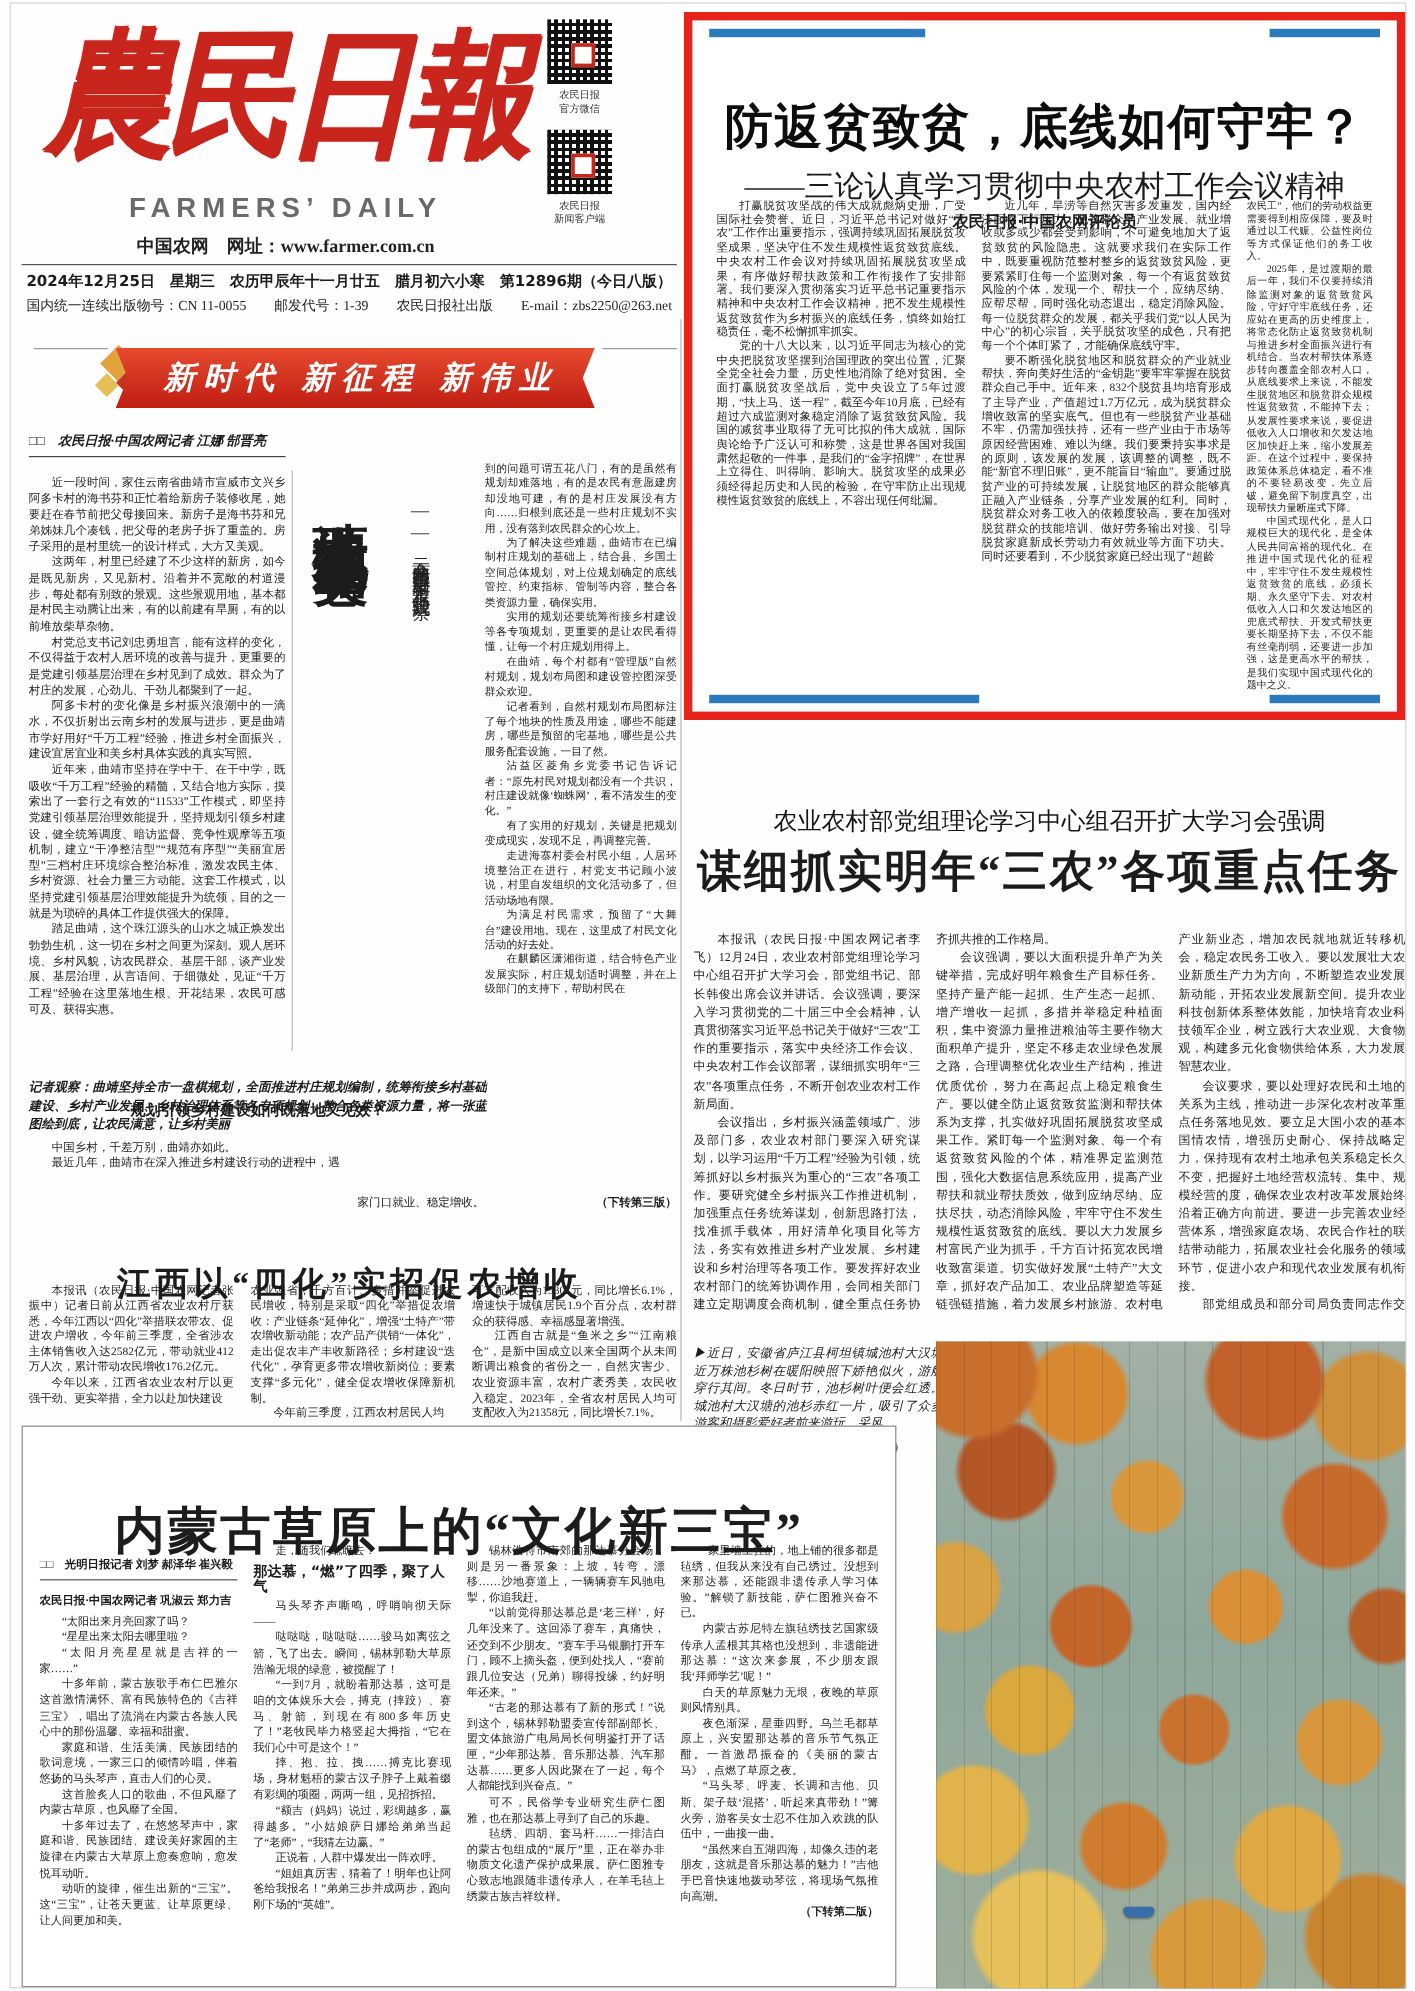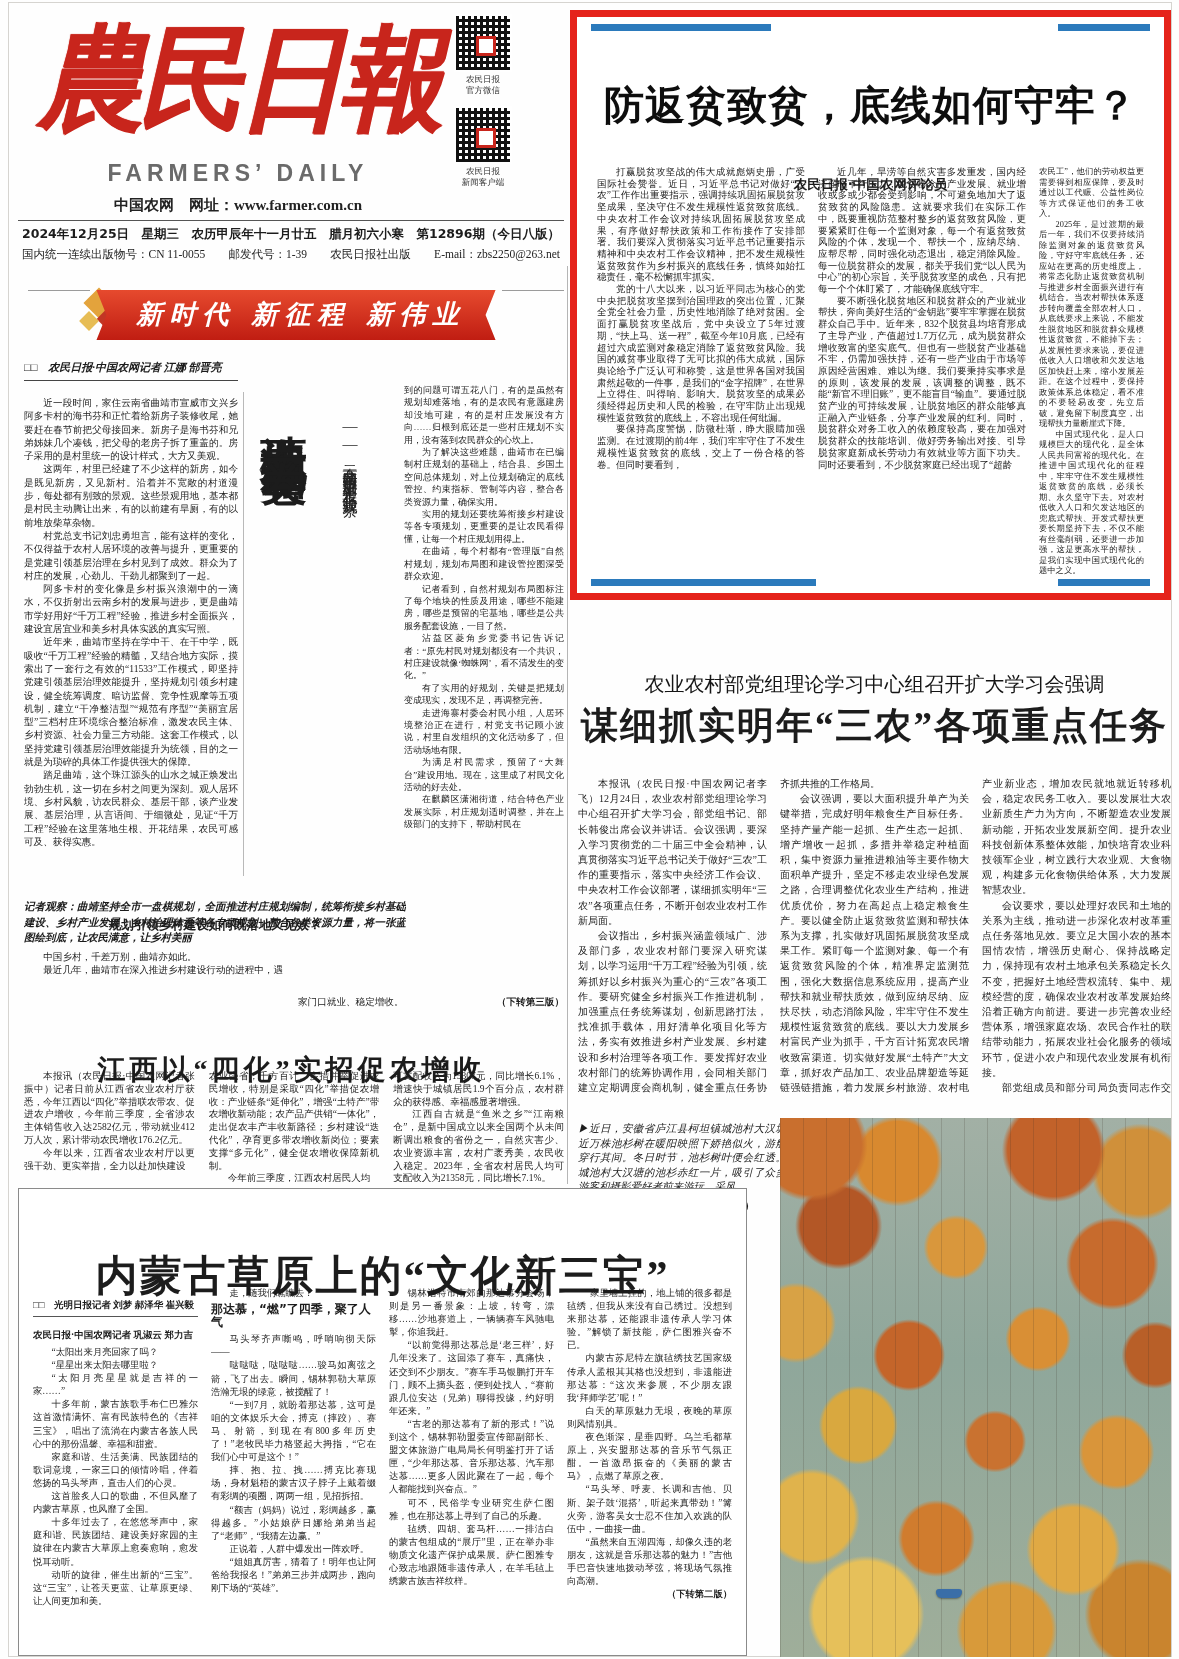--- a/index.html
+++ b/index.html
@@ -162,26 +162,26 @@
       <span>E-mail：zbs2250@263.net</span>
     </div>
   </div>
 
   <div class="abs edbox">
     <div class="bluebar" style="left:14px; top:7px; width:180px;"></div>
     <div class="bluebar" style="right:14px; top:7px; width:92px;"></div>
     <div class="bluebar" style="left:14px; bottom:7px; width:225px;"></div>
     <div class="bluebar" style="right:14px; bottom:7px; width:92px;"></div>
     <div class="ed-headline hei center">防返贫致贫，底线如何守牢？</div>
+    <div class="ed-subhead center">——三论认真学习贯彻中央农村工作会议精神</div>
     <div class="ed-byline hei center">农民日报·中国农网评论员</div>
     <div class="ed-cols">
       <div class="ed-col ed-col1 justify paras clip">
           <p>打赢脱贫攻坚战的伟大成就彪炳史册，广受国际社会赞誉。近日，习近平总书记对做好“三农”工作作出重要指示，强调持续巩固拓展脱贫攻坚成果，坚决守住不发生规模性返贫致贫底线。中央农村工作会议对持续巩固拓展脱贫攻坚成果，有序做好帮扶政策和工作衔接作了安排部署。我们要深入贯彻落实习近平总书记重要指示精神和中央农村工作会议精神，把不发生规模性返贫致贫作为乡村振兴的底线任务，慎终如始扛稳责任，毫不松懈抓牢抓实。</p>
           <p>党的十八大以来，以习近平同志为核心的党中央把脱贫攻坚摆到治国理政的突出位置，汇聚全党全社会力量，历史性地消除了绝对贫困。全面打赢脱贫攻坚战后，党中央设立了5年过渡期，“扶上马、送一程”，截至今年10月底，已经有超过六成监测对象稳定消除了返贫致贫风险。我国的减贫事业取得了无可比拟的伟大成就，国际舆论给予广泛认可和称赞，这是世界各国对我国肃然起敬的一件事，是我们的“金字招牌”，在世界上立得住、叫得响、影响大。脱贫攻坚的成果必须经得起历史和人民的检验，在守牢防止出现规模性返贫致贫的底线上，不容出现任何纰漏。</p>
-          <p>要保持高度警惕，防微杜渐，睁大眼睛加强监测。在过渡期的前4年，我们牢牢守住了不发生规模性返贫致贫的底线，交上了一份合格的答卷。但同时要看到，</p>
         </div>
       <div class="ed-col ed-col2 justify paras clip">
           <p>近几年，旱涝等自然灾害多发重发，国内经济面临下行压力，脱贫群众的产业发展、就业增收或多或少都会受到影响，不可避免地加大了返贫致贫的风险隐患。这就要求我们在实际工作中，既要重视防范整村整乡的返贫致贫风险，更要紧紧盯住每一个监测对象，每一个有返贫致贫风险的个体，发现一个、帮扶一个，应纳尽纳、应帮尽帮，同时强化动态退出，稳定消除风险。每一位脱贫群众的发展，都关乎我们党“以人民为中心”的初心宗旨，关乎脱贫攻坚的成色，只有把每一个个体盯紧了，才能确保底线守牢。</p>
           <p>要不断强化脱贫地区和脱贫群众的产业就业帮扶，奔向美好生活的“金钥匙”要牢牢掌握在脱贫群众自己手中。近年来，832个脱贫县均培育形成了主导产业，产值超过1.7万亿元，成为脱贫群众增收致富的坚实底气。但也有一些脱贫产业基础不牢，仍需加强扶持，还有一些产业由于市场等原因经营困难、难以为继。我们要秉持实事求是的原则，该发展的发展，该调整的调整，既不能“新官不理旧账”，更不能盲目“输血”。要通过脱贫产业的可持续发展，让脱贫地区的群众能够真正融入产业链条，分享产业发展的红利。同时，脱贫群众对务工收入的依赖度较高，要在加强对脱贫群众的技能培训、做好劳务输出对接、引导脱贫家庭新成长劳动力有效就业等方面下功夫。同时还要看到，不少脱贫家庭已经出现了“超龄</p>
         </div>
       <div class="ed-col ed-col3 justify paras nfi clip">
           <p>农民工”，他们的劳动权益更需要得到相应保障，要及时通过以工代赈、公益性岗位等方式保证他们的务工收入。</p>
           <p>2025年，是过渡期的最后一年，我们不仅要持续消除监测对象的返贫致贫风险，守好守牢底线任务，还应站在更高的历史维度上，将常态化防止返贫致贫机制与推进乡村全面振兴进行有机结合。当农村帮扶体系逐步转向覆盖全部农村人口，从底线要求上来说，不能发生脱贫地区和脱贫群众规模性返贫致贫，不能掉下去；从发展性要求来说，要促进低收入人口增收和欠发达地区加快赶上来，缩小发展差距。在这个过程中，要保持政策体系总体稳定，看不准的不要轻易改变，先立后破，避免留下制度真空，出现帮扶力量断崖式下降。</p>
           <p>中国式现代化，是人口规模巨大的现代化，是全体人民共同富裕的现代化。在推进中国式现代化的征程中，牢牢守住不发生规模性返贫致贫的底线，必须长期、永久坚守下去。对农村低收入人口和欠发达地区的兜底式帮扶、开发式帮扶更要长期坚持下去，不仅不能有丝毫削弱，还要进一步加强，这是更高水平的帮扶，是我们实现中国式现代化的题中之义。</p>
           <p>一诺千金，使命必达。我们要以钉钉子精神，接续奋斗，全力拼搏，向人民、向历史递交一份抗击贫困、共同富裕的优异答卷，为稳大局、应变局、开新局夯实稳固的“三农”根基。</p>

